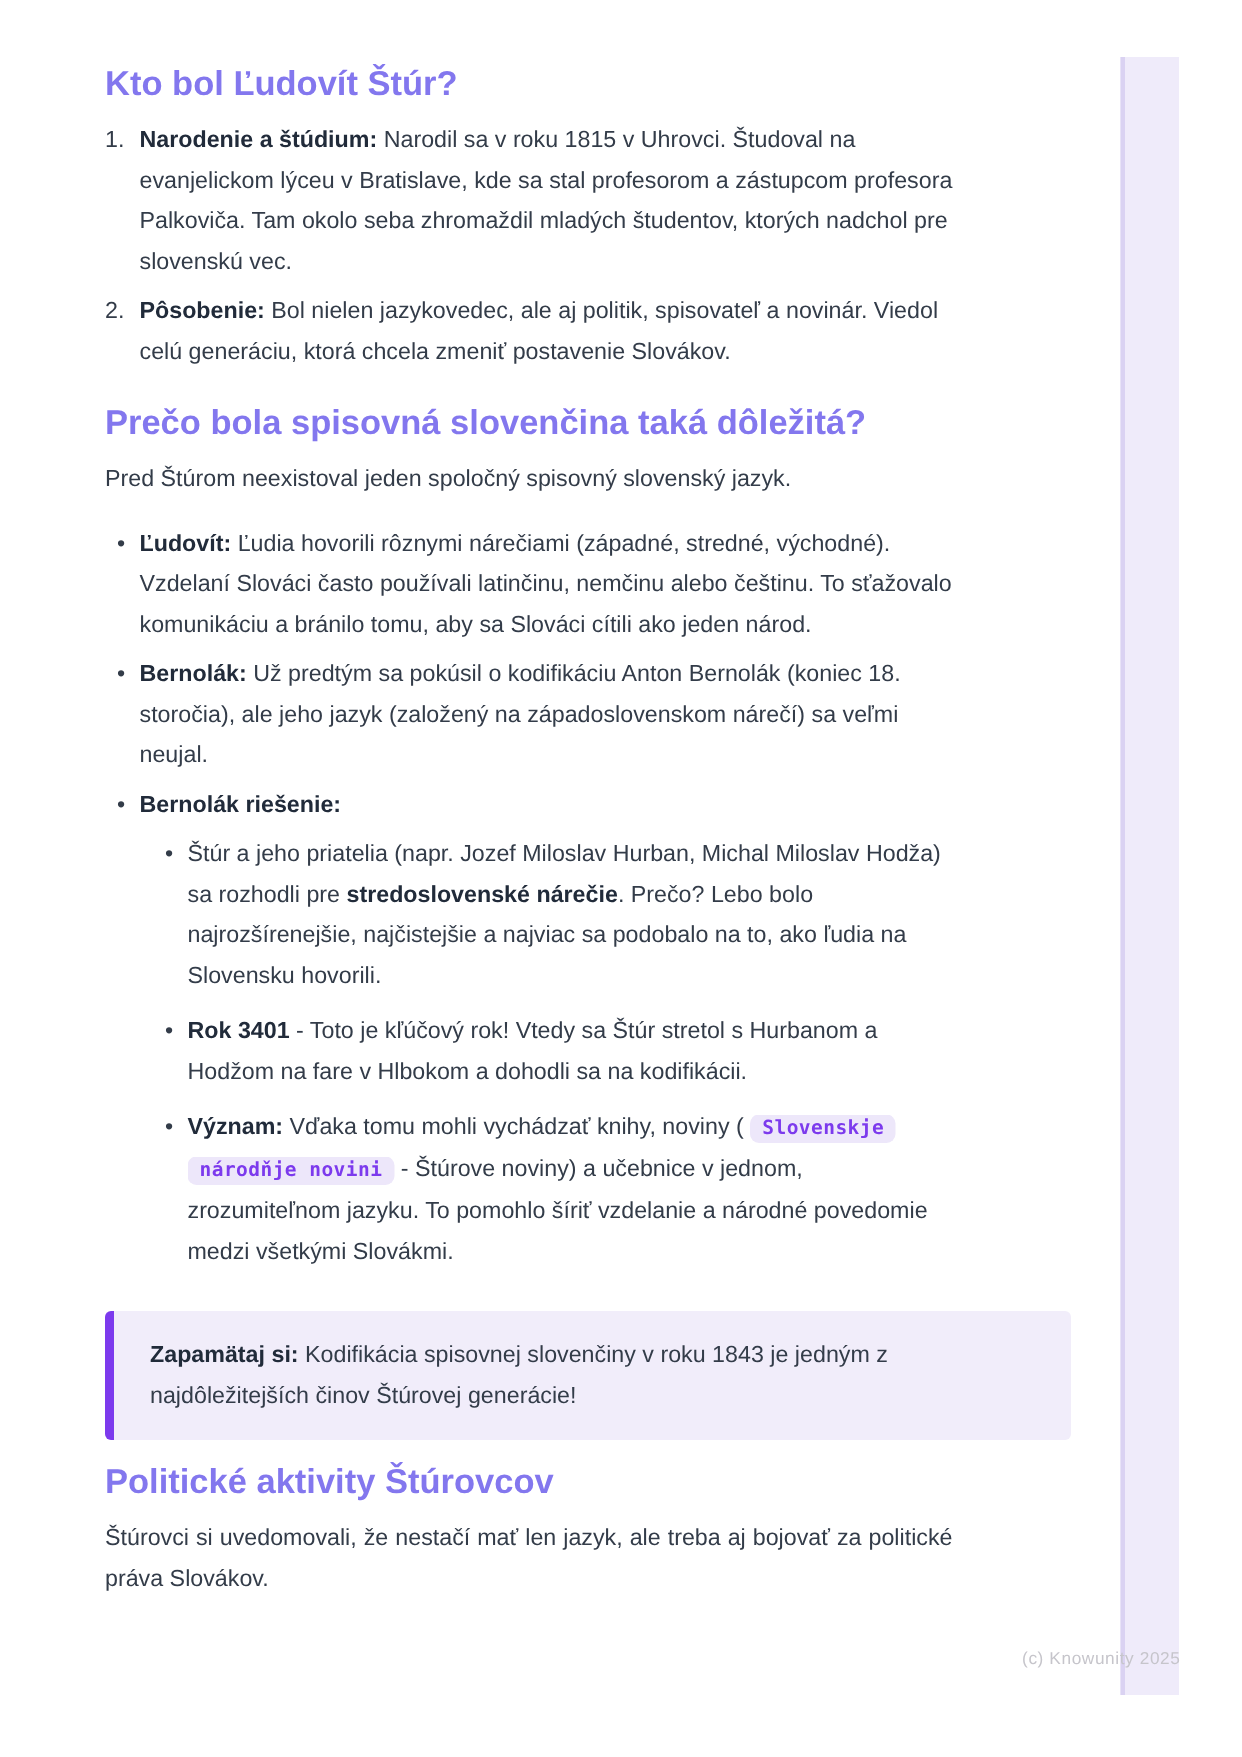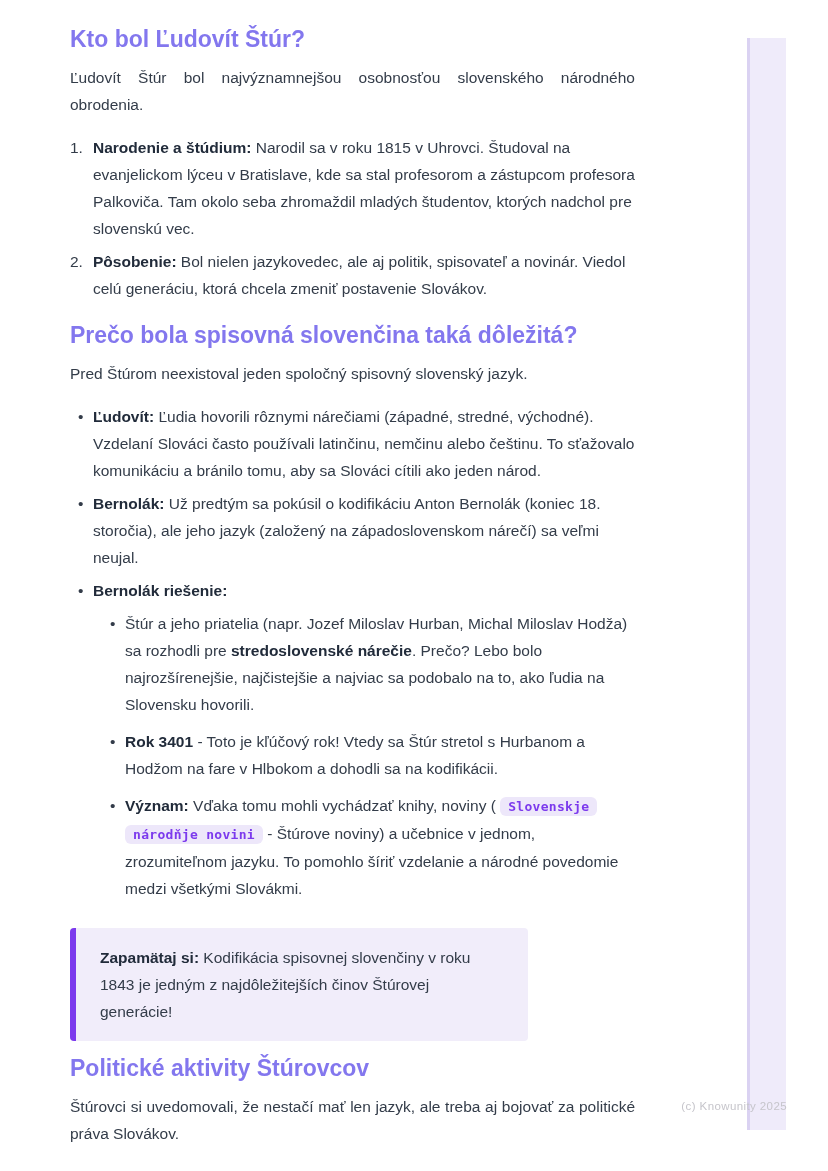--- a/index.html
+++ b/index.html
@@ -11,21 +11,21 @@
   body {
     width:828px; height:1171px; position:relative; overflow:hidden;
     background:#ffffff; color:var(--text);
     font-family:"Liberation Sans", sans-serif;
   }
   .side-strip {
     position:absolute; top:38px; left:747px; width:39px; height:1092px;
     background:var(--strip); border-left:3px solid var(--strip-edge); z-index:1;
   }
   .content {
-    position:absolute; left:70px; top:24px; width:565px;
+    position:absolute; left:70px; top:40px; width:565px;
     font-size:15.5px; line-height:27px; z-index:2;
   }
   .sec-heading {
     color:var(--accent); font-size:23px; line-height:30px; font-weight:700;
     margin:18px 0 10px; white-space:nowrap;
   }
   .sec-heading.first { margin-top:0; }
   .sec-heading.last { margin-top:12px; }
   p.intro { margin:0 0 16px; }
   .just { text-align:justify; }
@@ -40,40 +40,39 @@
   .blist .marker, .sublist .marker { flex:0 0 15px; }
   .sublist { margin-top:6px; }
   .sublist .row { padding-left:17px; margin-bottom:10px; }
   .chip {
     font-family:"DejaVu Sans Mono", monospace; font-weight:700; font-size:13px;
     color:var(--violet); background:var(--chip-bg);
     padding:2px 8px; border-radius:6px; letter-spacing:0.3px;
     -webkit-box-decoration-break:clone; box-decoration-break:clone;
   }
   .callout {
-    margin:16px 0 0; width:458px;
+    margin:16px 0 0; width:644px;
     background:var(--callout-bg);
     border-left:6px solid var(--violet); border-radius:4px;
     padding:16px 24px;
   }
   .footer {
     position:absolute; top:1100px; right:41px; z-index:3;
     font-size:11.5px; letter-spacing:0.4px; color:var(--muted);
   }
 </style>
 </head>
 <body>
 
 <div>
   <div class="side-strip"></div>
 
   <div class="content">
 
     <h2 class="sec-heading first">Kto bol Ľudovít Štúr?</h2>
-    <p class="intro just">Ľudovít Štúr bol najvýznamnejšou osobnosťou slovenského národného obrodenia.</p>
 
     <div class="olist">
       <div class="row">
         <span class="marker">1.</span>
         <div class="body"><span class="lead">Narodenie a štúdium:</span><span> Narodil sa v roku 1815 v Uhrovci. Študoval na evanjelickom lýceu v Bratislave, kde sa stal profesorom a zástupcom profesora Palkoviča. Tam okolo seba zhromaždil mladých študentov, ktorých nadchol pre slovenskú vec.</span></div>
       </div>
       <div class="row">
         <span class="marker">2.</span>
         <div class="body"><span class="lead">Pôsobenie:</span><span> Bol nielen jazykovedec, ale aj politik, spisovateľ a novinár. Viedol celú generáciu, ktorá chcela zmeniť postavenie Slovákov.</span></div>
       </div>

